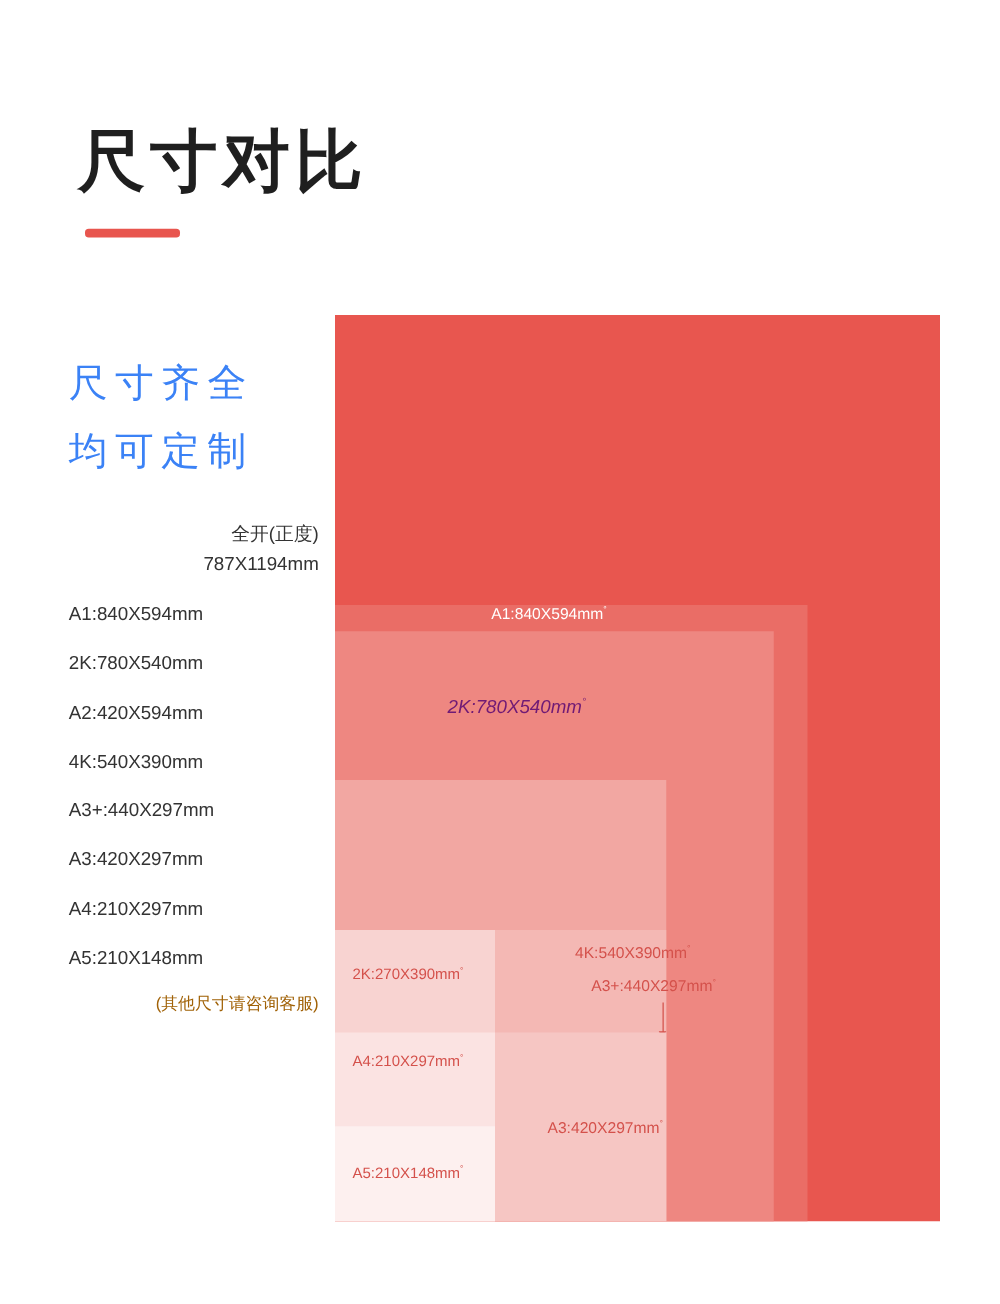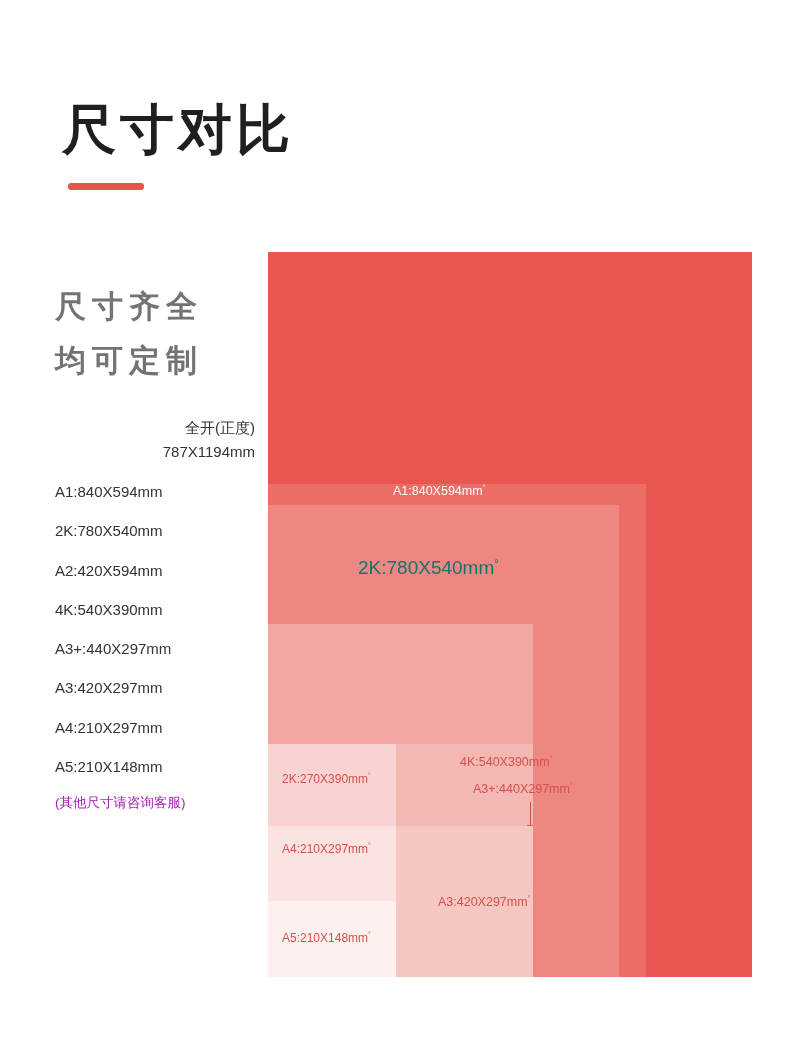--- a/index.html
+++ b/index.html
@@ -40,23 +40,23 @@
 
   
   .left-col {
     position: absolute;
     left: 55px;
     top: 290px;
     width: 200px;
   }
   .slogan-line {
     font-size: 31px;
-    font-weight: bold;
+    font-weight: normal;
     letter-spacing: 6px;
-    color: #737373;
+    color: #3b82f6;
     margin-bottom: 20px;
     line-height: 1.1;
   }
 
   .spec-block {
     margin-top: 38px;
   }
   .spec-lead {
     font-size: 15px;
     color: #333;
@@ -65,22 +65,23 @@
     text-align: right;
   }
   .spec-item {
     font-size: 15px;
     color: #333;
     line-height: 1.55;
     margin-bottom: 16px;
   }
   .spec-note {
     font-size: 13.5px;
-    color: #a21caf;
+    color: #a16207;
     margin-top: 4px;
+    text-align: right;
   }
 
   
   .diagram {
     position: absolute;
     left: 268px;
     top: 252px;
     width: 484px;
     height: 725px;
   }
@@ -96,22 +97,23 @@
     font-size: 0.55em;
     vertical-align: super;
   }
 
   
   .lbl-white-lg {
     color: #ffffff;
     font-size: 20px;
   }
   .lbl-white-md {
-    color: #0f766e;
-    font-size: 19px;
+    color: #701a75;
+    font-size: 15px;
+    font-style: italic;
   }
   .lbl-white-sm {
     color: #ffffff;
     font-size: 12.5px;
   }
   .lbl-dark-lg {
     color: #3b3b3b;
     font-size: 20px;
   }
   .lbl-red-sm {

